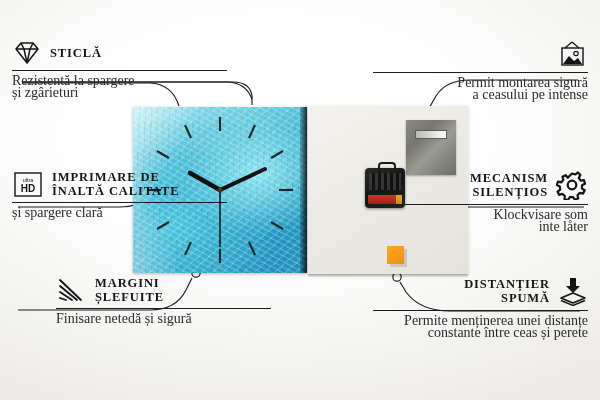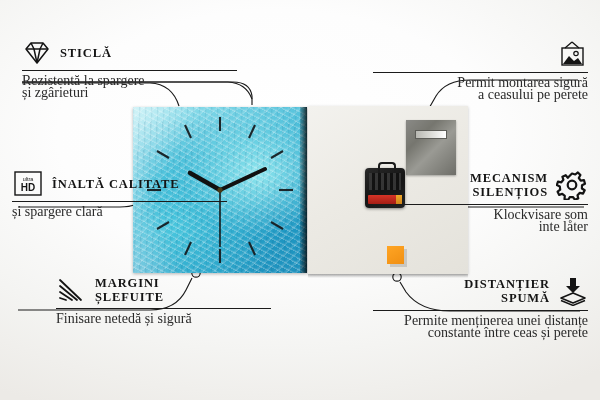--- a/index.html
+++ b/index.html
@@ -141,21 +141,21 @@
   .feature .desc {
     font-family: "Liberation Serif", serif;
     font-size: 14px;
     color: #2a2a2a;
     line-height: 11.6px;
   }
   .feature.right .desc { text-align: right; }
   .icon { flex: 0 0 auto; display: block; }
 
   
-  #f-glass   { left: 22px;  top: 40px;  }
+  #f-glass   { left: 12px;  top: 40px;  }
   #f-print   { left: 12px;  top: 170px; }
   #f-edges   { left: 12px;  top: 276px; margin-left: 44px; }
   #f-handles { right: 12px; top: 40px;  }
   #f-mech    { right: 12px; top: 170px; }
   #f-spacer  { right: 12px; top: 276px; }
   .feature.right { width: 215px; }
 </style>
 </head>
 <body>
 
@@ -243,20 +243,21 @@
   </div>
 
   <div class="feature left" id="f-print">
     <div class="head">
       <svg class="icon" width="32" height="27" viewBox="0 0 32 27">
         <rect x="3" y="2" width="26" height="23" fill="none" stroke="#141414" stroke-width="1.4"></rect>
         <text x="16" y="11" font-family="Liberation Sans, sans-serif" font-size="5.4" text-anchor="middle" fill="#141414">ultra</text>
         <text x="16" y="21" font-family="Liberation Sans, sans-serif" font-size="10" font-weight="bold" text-anchor="middle" fill="#141414">HD</text>
       </svg>
       <div class="titles">
+        <div>IMPRIMARE DE</div>
         <div>ÎNALTĂ CALITATE</div>
       </div>
     </div>
     <div class="rule"></div>
     <div class="desc">
       <div>și spargere clară</div>
     </div>
   </div>
 
   <div class="feature left" id="f-edges">
@@ -287,21 +288,21 @@
       <svg class="icon" width="32" height="28" viewBox="0 0 32 28">
         <path d="M16 2 L9 8 M16 2 L23 8" fill="none" stroke="#141414" stroke-width="1.3"></path>
         <rect x="6" y="8" width="21" height="17" fill="none" stroke="#141414" stroke-width="1.4"></rect>
         <circle cx="20" cy="13.5" r="2.2" fill="none" stroke="#141414" stroke-width="1.2"></circle>
         <path d="M7 24 L13 16 L18 21 L22 18 L26 24 Z" fill="#141414"></path>
       </svg>
     </div>
     <div class="rule"></div>
     <div class="desc">
       <div>Permit montarea sigură</div>
-      <div>a ceasului pe perete</div>
+      <div>a ceasului pe intense</div>
     </div>
   </div>
 
   <div class="feature right" id="f-spacer">
     <div class="head">
       <div class="titles">
         <div>DISTANȚIER</div>
         <div>SPUMĂ</div>
       </div>
       <svg class="icon" width="30" height="30" viewBox="0 0 30 30">

